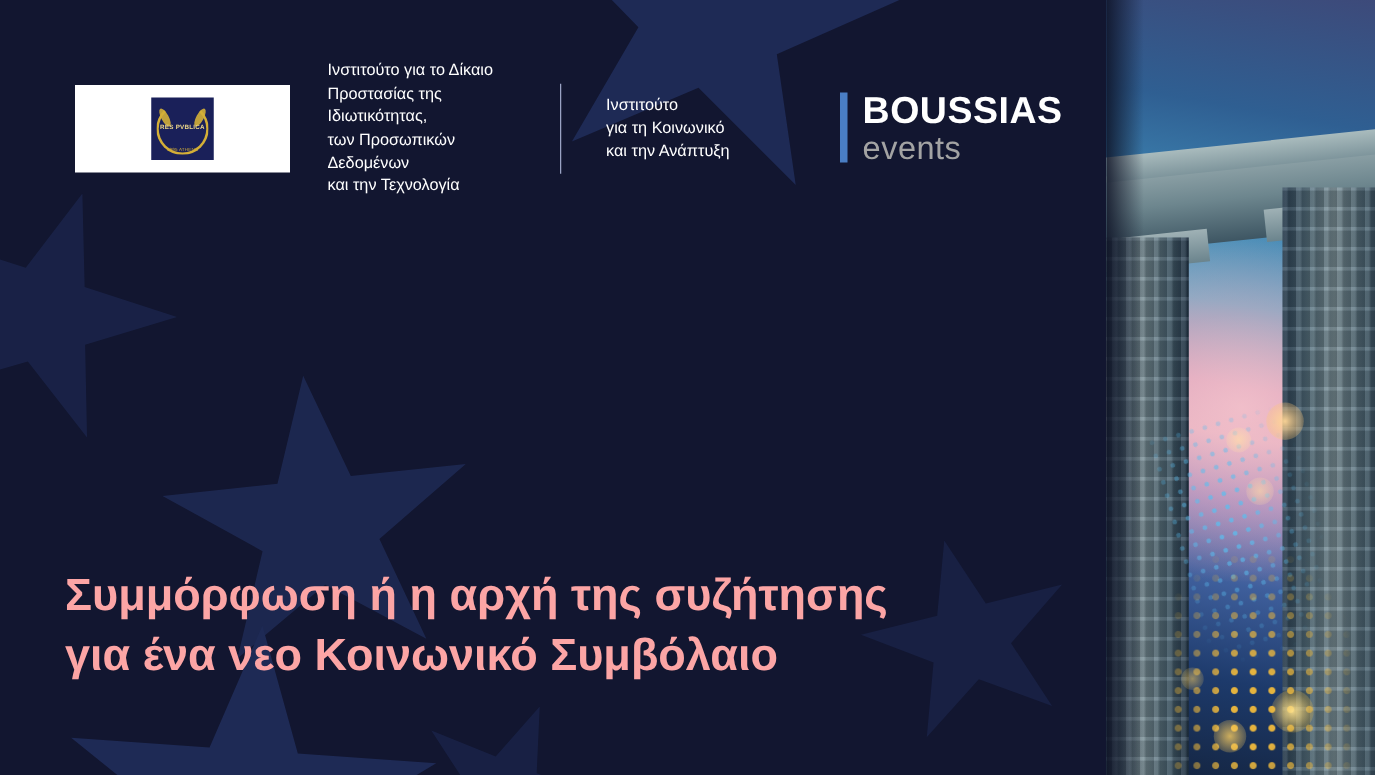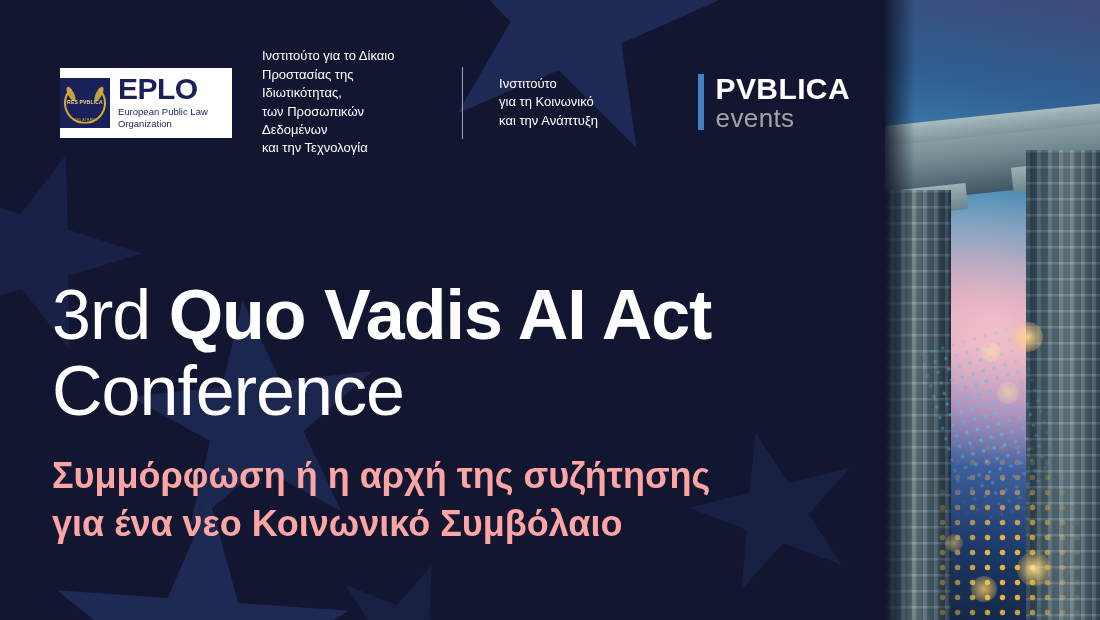--- a/index.html
+++ b/index.html
@@ -377,54 +377,44 @@
     <div class="logo-strip">
 
       <div class="eplo-box">
         <div class="eplo-emblem">
           <div class="wreath"></div>
           <div class="res">RES
 PVBLICA</div>
           <div class="est">1995
 ATHENS</div>
         </div>
-        <div class="eplo-words">
-          <span class="eplo-main">EPLO</span>
-          <span class="eplo-sub">European Public Law
-Organization</span>
-        </div>
       </div>
 
       <div class="inst inst-1">Ινστιτούτο για το Δίκαιο
 Προστασίας της Ιδιωτικότητας,
 των Προσωπικών Δεδομένων
 και την Τεχνολογία</div>
 
       <div class="inst-divider"></div>
 
       <div class="inst inst-2">Ινστιτούτο
 για τη Κοινωνικό
 και την Ανάπτυξη</div>
 
       <div class="boussias">
         <div class="boussias-bar"></div>
         <div class="boussias-words">
-          <span class="b-top">PVBLICA</span>
+          <span class="b-top">BOUSSIAS</span>
           <span class="b-bot">events</span>
         </div>
       </div>
 
     </div>
 
 
-    <div class="title">
-      <span class="t-light">3rd</span>
-      <span class="t-bold">Quo Vadis AI Act</span>
-      <span class="t-light">Conference</span>
-    </div>
 
     <div class="subtitle">Συμμόρφωση ή η αρχή της συζήτησης
 για ένα νεο Κοινωνικό Συμβόλαιο</div>
 
   </div>
 
   <div class="photo">
     <div class="sky"></div>
     <div class="sky-glow"></div>
 

